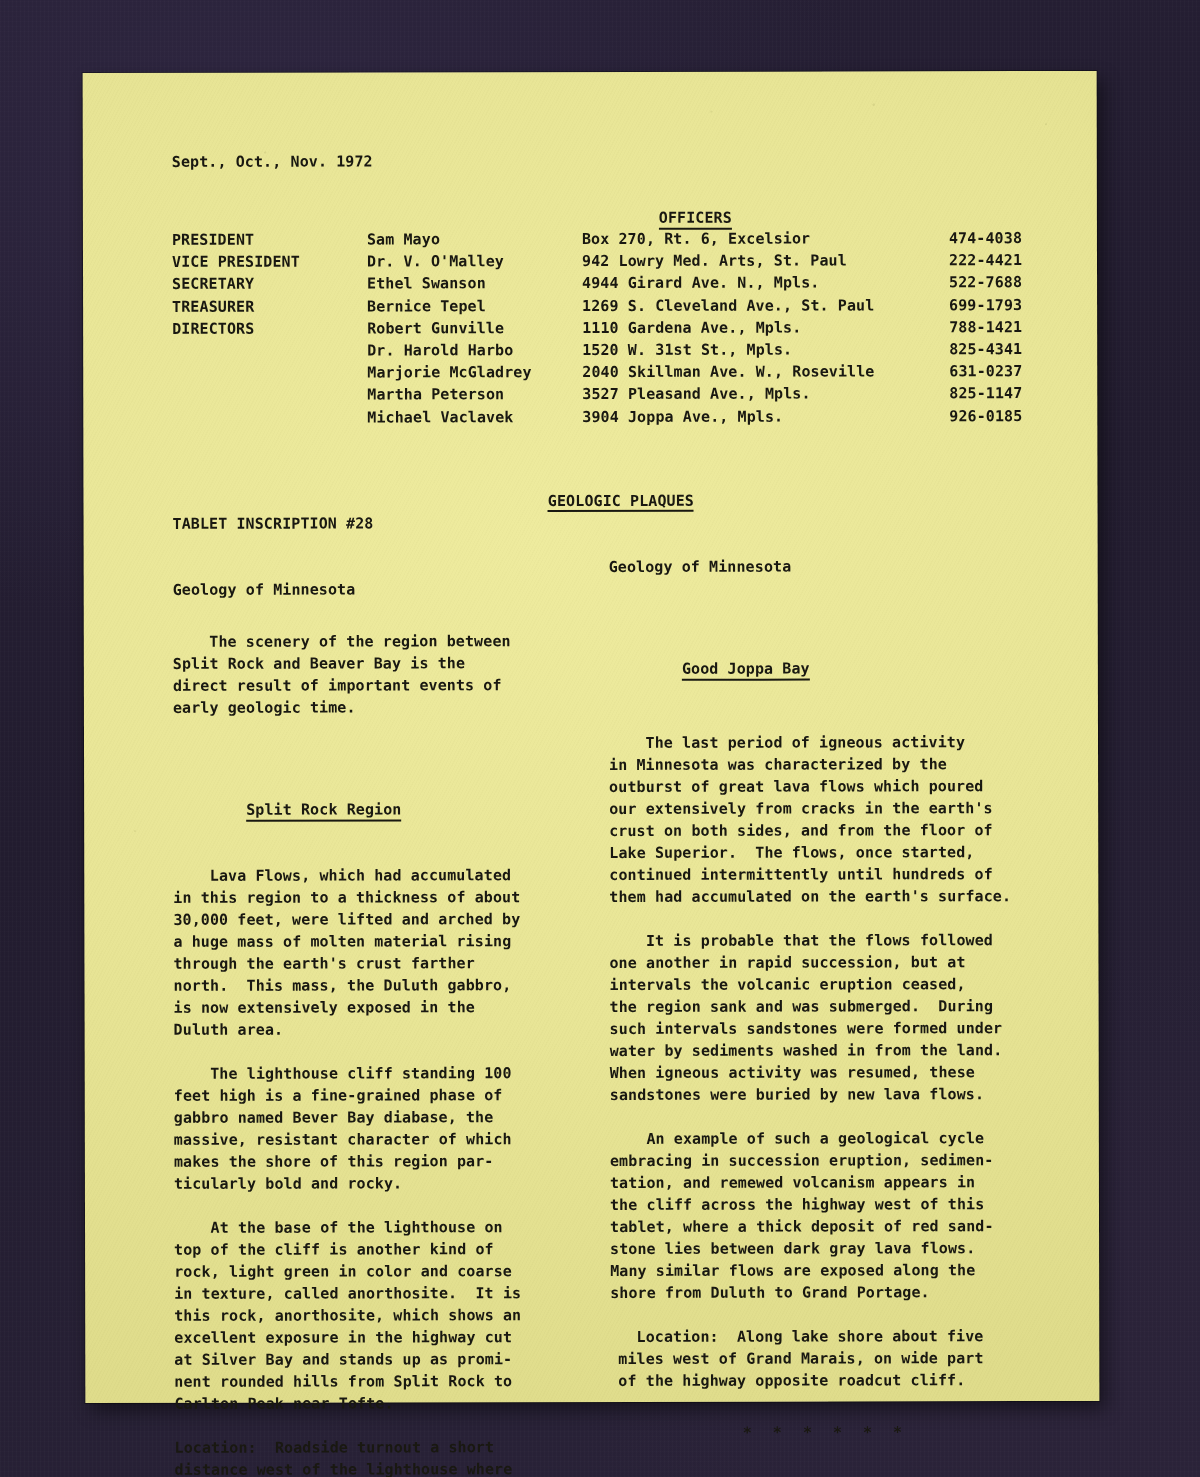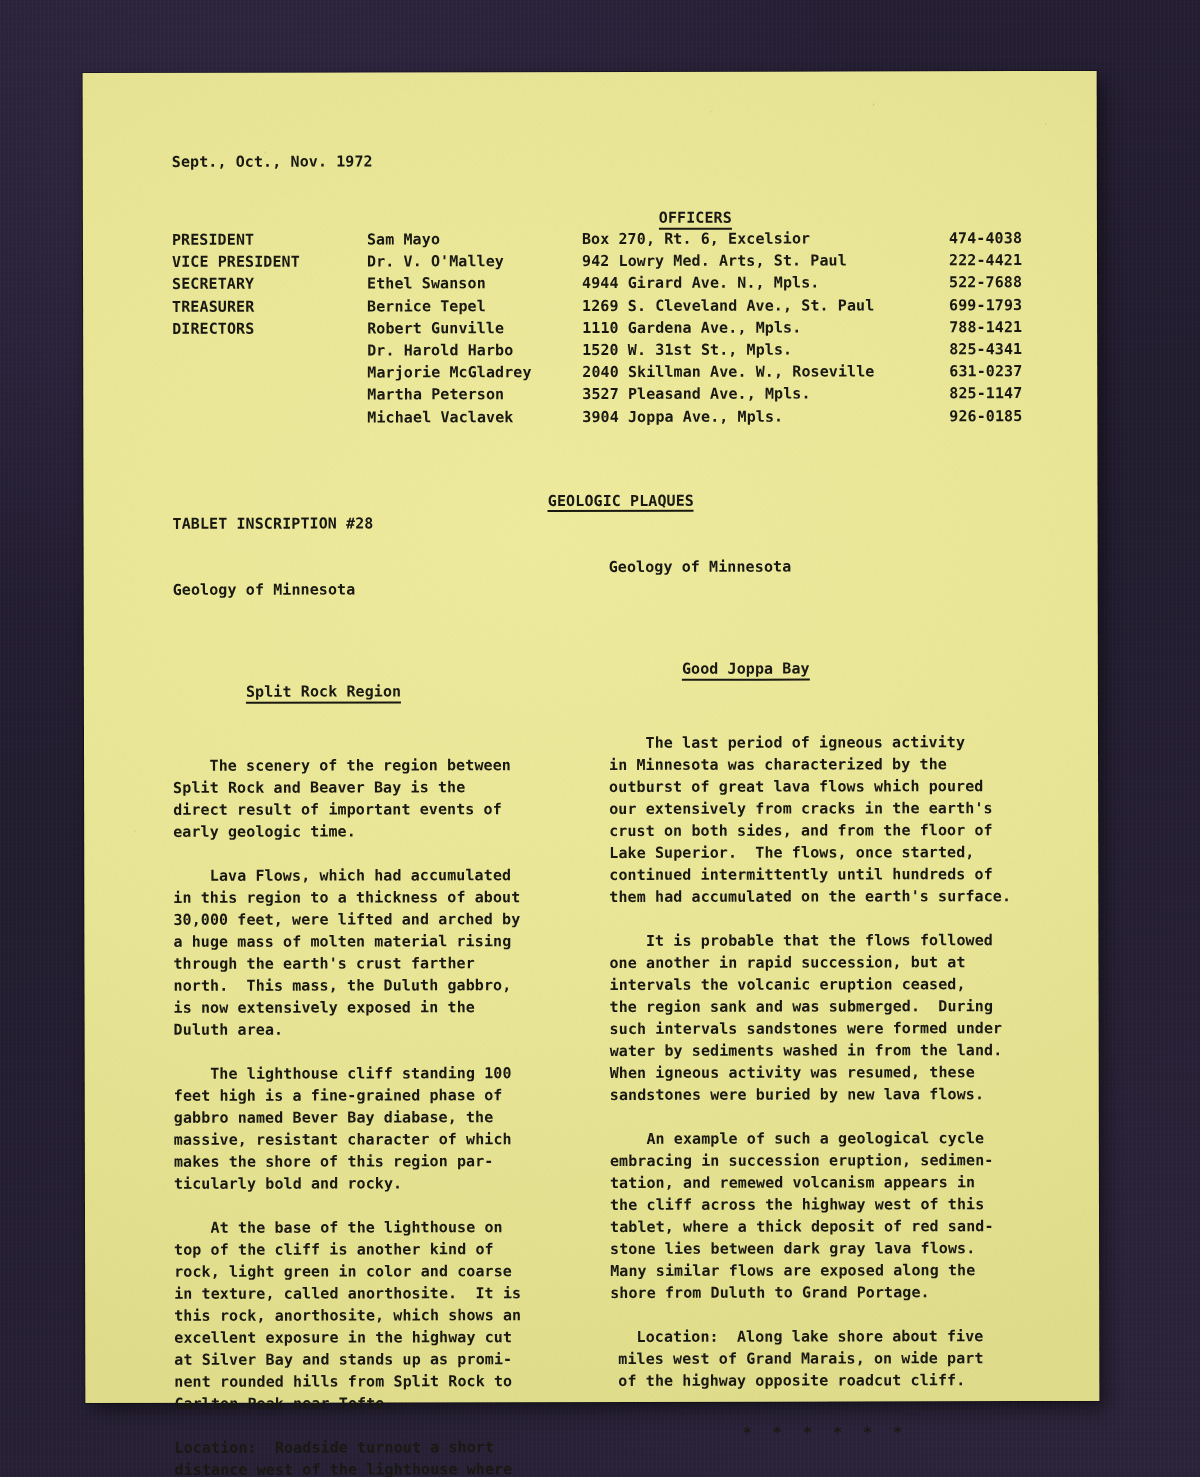--- a/index.html
+++ b/index.html
@@ -241,27 +241,27 @@
       </tbody>
     </table>
 
     <div class="tw" id="plaques-title">
       <span class="ul">GEOLOGIC PLAQUES</span>
     </div>
 
     <div class="column" id="col-left">
       <div class="tw tab-label">TABLET INSCRIPTION #28</div>
       <div class="tw tab-sub">Geology of Minnesota</div>
-      <div class="tw section-head">
-        <span class="ul">Split Rock Region</span>
-      </div>
       <div class="tw para first">    The scenery of the region between
 Split Rock and Beaver Bay is the
 direct result of important events of
 early geologic time.</div>
+      <div class="tw section-head">
+        <span class="ul">Split Rock Region</span>
+      </div>
       <div class="tw para">    Lava Flows, which had accumulated
 in this region to a thickness of about
 30,000 feet, were lifted and arched by
 a huge mass of molten material rising
 through the earth's crust farther
 north.  This mass, the Duluth gabbro,
 is now extensively exposed in the
 Duluth area.</div>
       <div class="tw para">    The lighthouse cliff standing 100
 feet high is a fine-grained phase of

